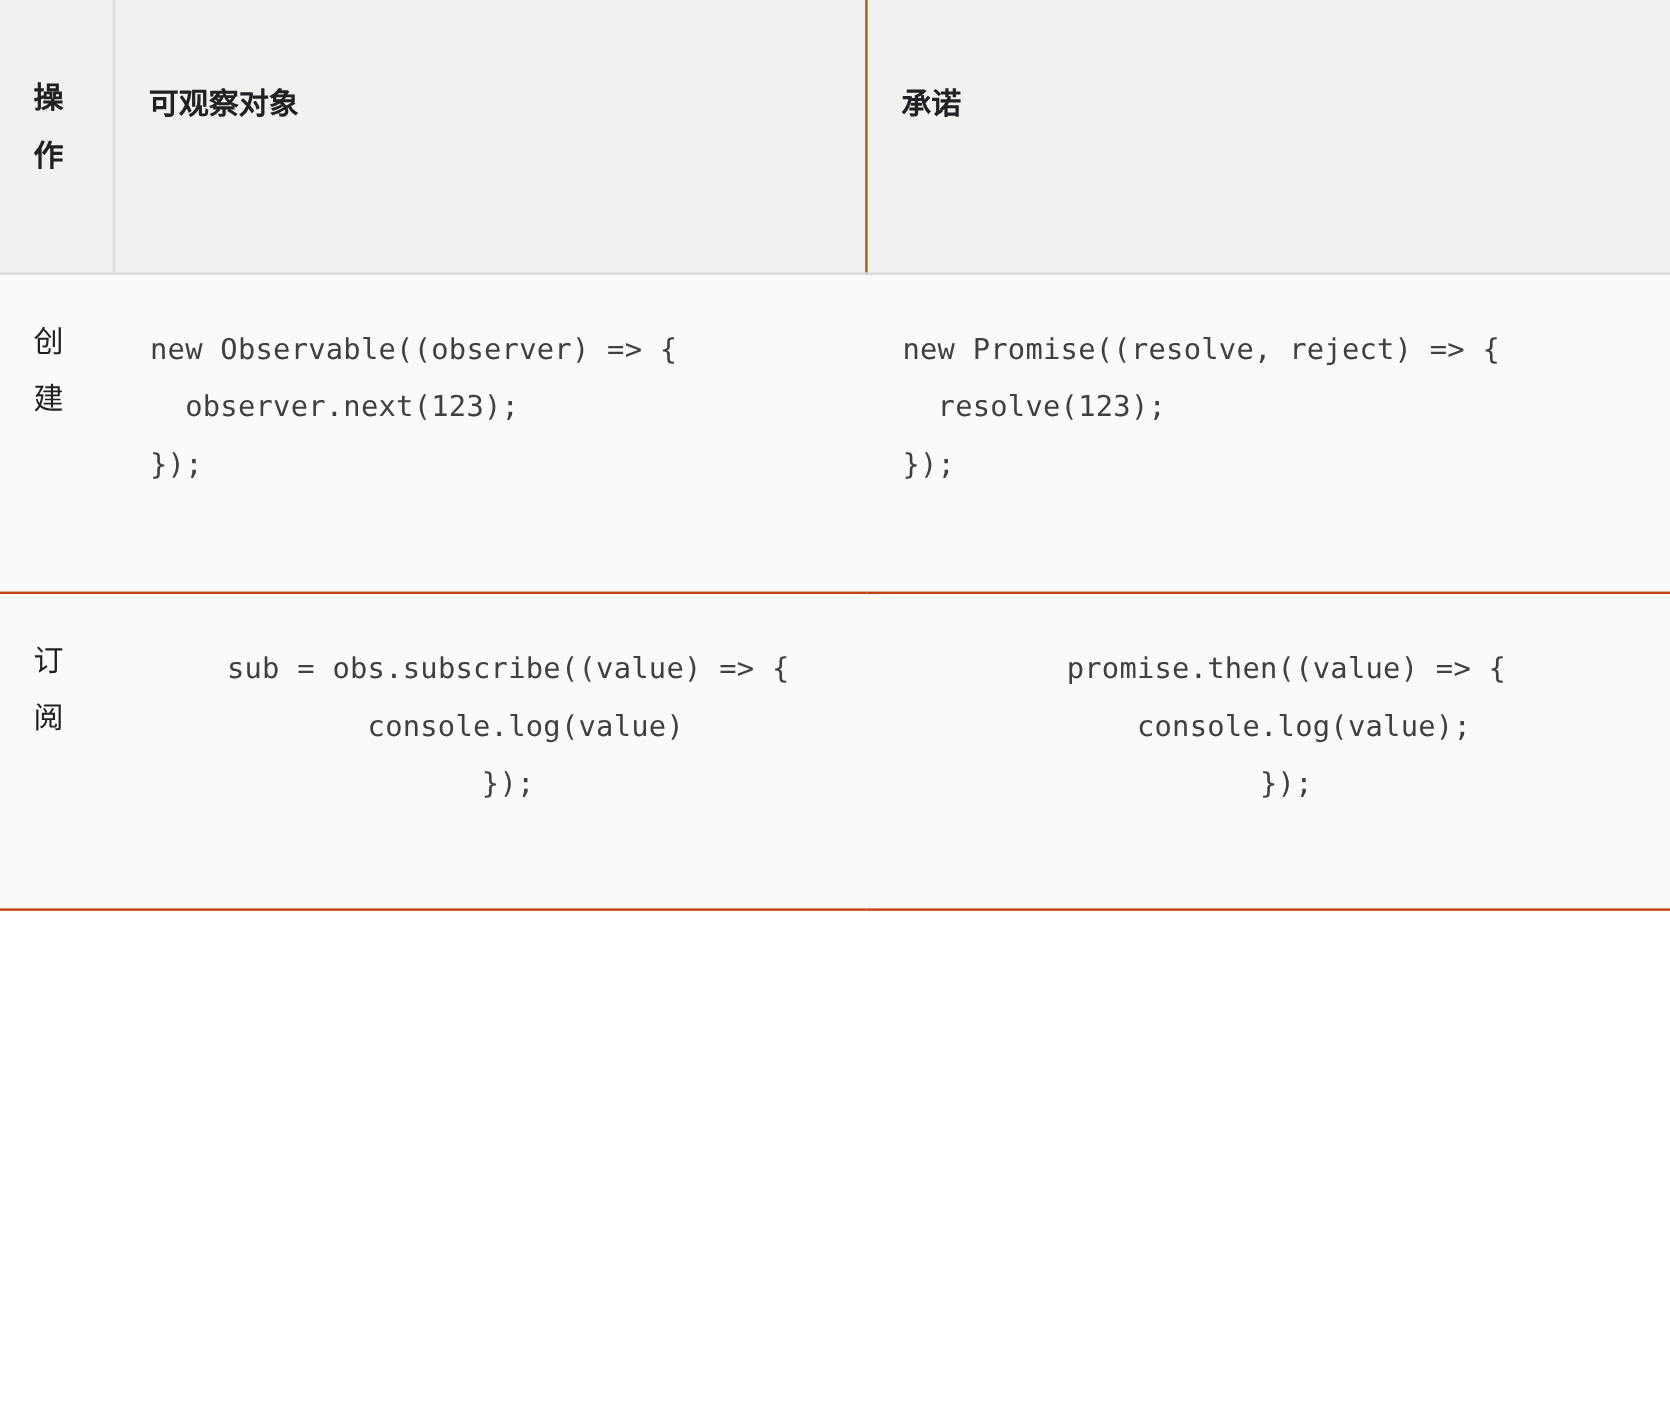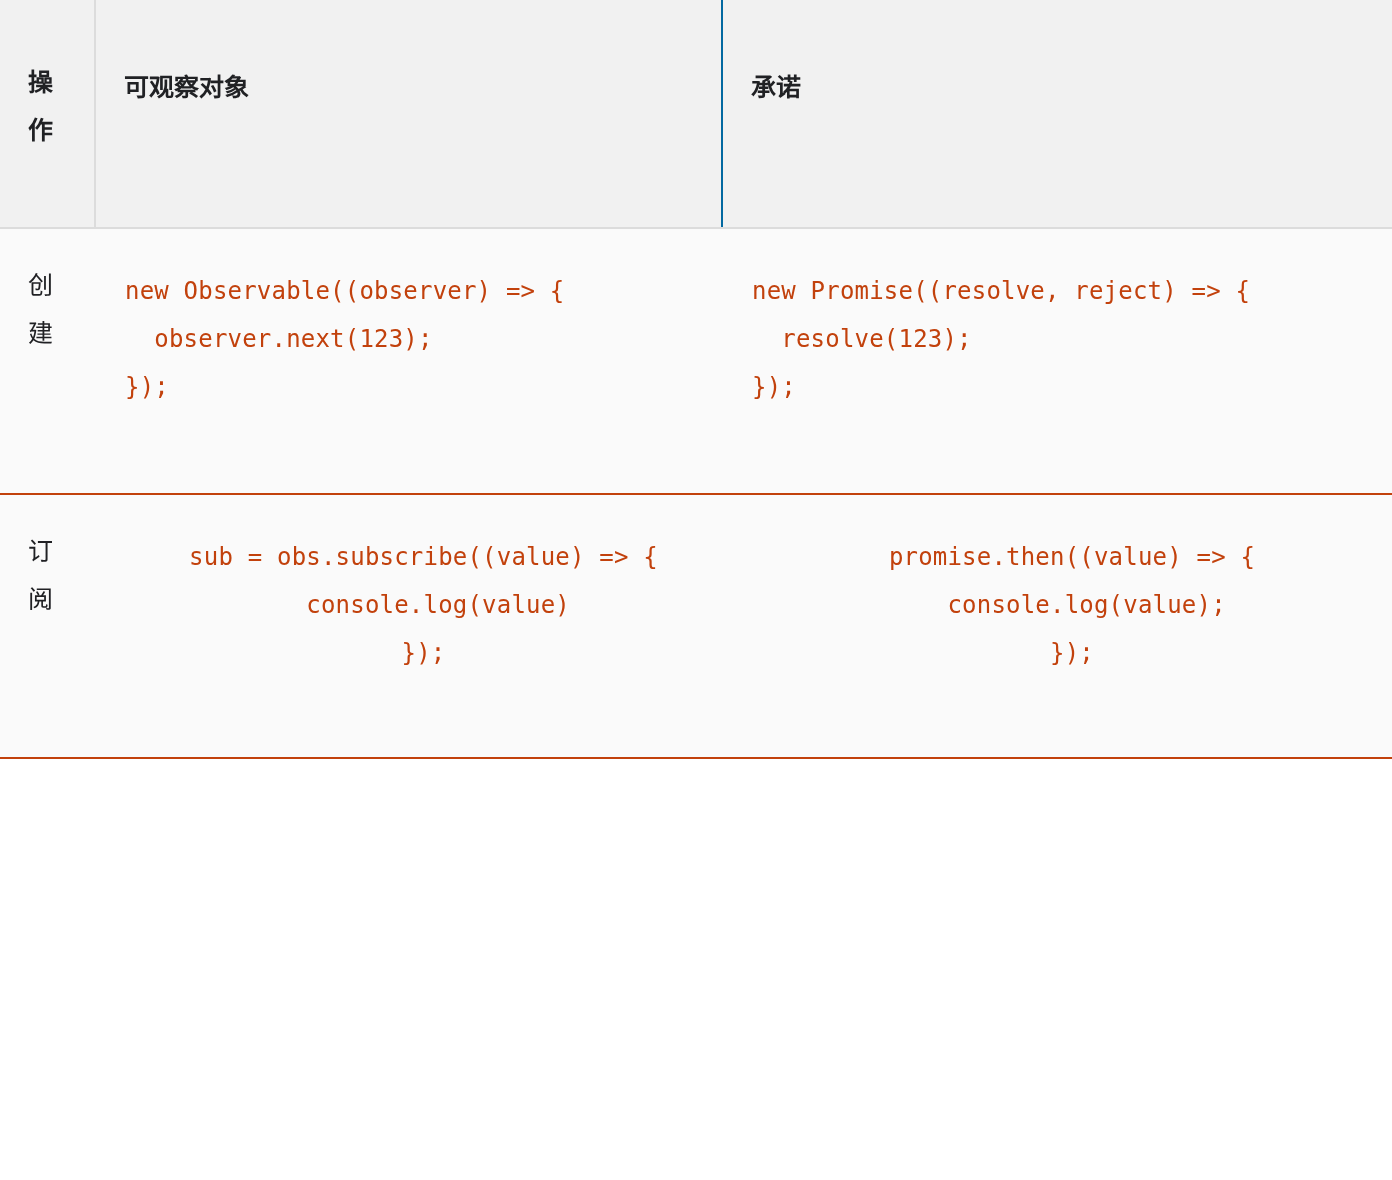--- a/index.html
+++ b/index.html
@@ -38,21 +38,21 @@
     border-bottom: 2px solid #dcdcdc;
     vertical-align: top;
     text-align: left;
     font-weight: 700;
     padding: 0;
   }
   .cmp-table thead th.h-op {
     border-right: 2px solid #dcdcdc;
   }
   .cmp-table thead th.h-obs {
-    border-right: 2px solid #0369a1;
+    border-right: 2px solid #a16207;
   }
 
   .hdr-op-text {
     display: block;
     font-size: 25px;
     line-height: 48px;
     padding: 58px 0 0 28px;
     width: 28px;
     word-break: break-all;
     white-space: normal;
@@ -96,21 +96,21 @@
   .row-transform .op-label { padding: 28px 0 0 28px; }
   .row-subscribe .op-label { padding: 32px 0 0 28px; }
   .row-cancel   .op-label { padding: 28px 0 0 28px; }
 
   
   .code-block {
     margin: 0;
     font-family: "DejaVu Sans Mono", "Liberation Mono", monospace;
     font-size: 24px;
     line-height: 48px;
-    color: #c2410c;
+    color: #404040;
     white-space: pre;
     padding-left: 30px;
     letter-spacing: 0.2px;
   }
   .row-create   .code-block { padding-top: 38px; }
   .row-transform .code-block { padding-top: 62px; }
   .row-subscribe .code-block { padding-top: 38px; text-align: center; }
   .row-cancel   .code-block { padding-top: 62px; }
 
   .cell-prose {

